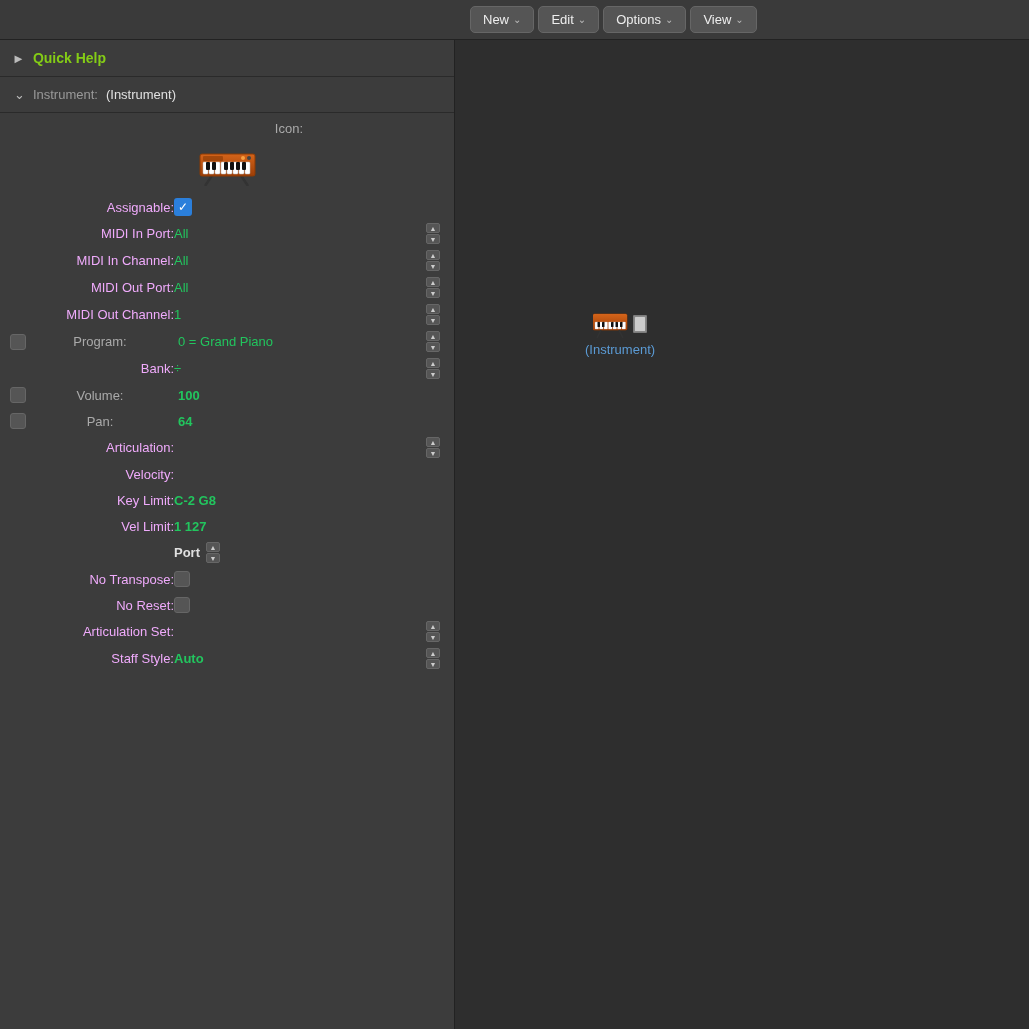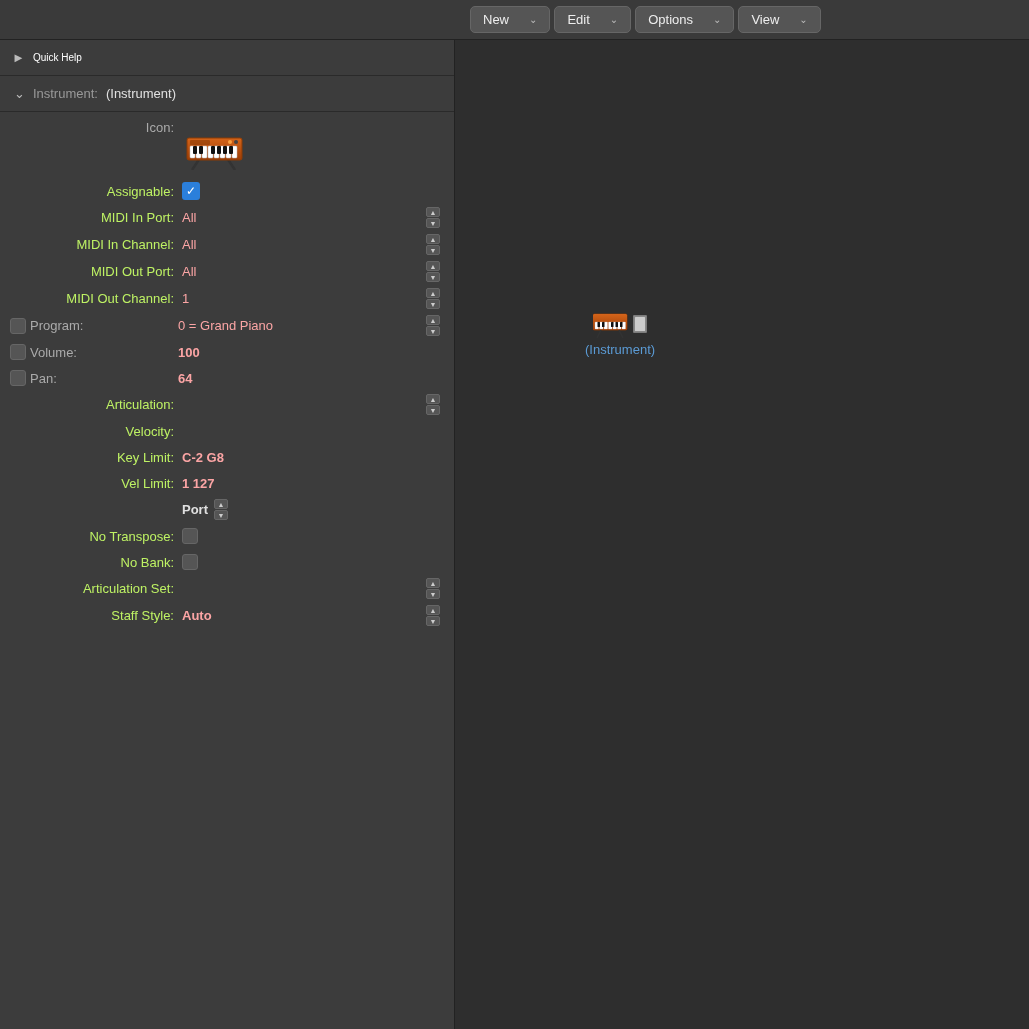--- a/index.html
+++ b/index.html
@@ -22,21 +22,21 @@
       background: #3a3a3a;
       height: 40px;
       border-bottom: 1px solid #222;
       padding-left: 470px;
       gap: 4px;
       flex-shrink: 0;
     }
     .menu-btn {
       display: flex;
       align-items: center;
-      gap: 20px;
+      gap: 4px;
       padding: 5px 12px;
       background: #555;
       border-radius: 5px;
       color: #eee;
       font-size: 13px;
       cursor: pointer;
       border: 1px solid #666;
     }
     .chevron-icon {
       font-size: 10px;
@@ -65,23 +65,23 @@
       align-items: center;
       padding: 10px 12px;
       border-bottom: 1px solid #2a2a2a;
       gap: 8px;
     }
     .expand-arrow {
       color: #bbb;
       font-size: 13px;
     }
     .quick-help-title {
-      font-size: 10px;
-      font-weight: 400;
-      color: #ffffff;
+      font-size: 14px;
+      font-weight: 700;
+      color: #84cc16;
     }
 
     
     .layer-row {
       padding: 10px 14px;
       border-bottom: 1px solid #2a2a2a;
       color: #c0c0c0;
     }
     .layer-row span.label { color: #999; }
     .layer-row span.value { color: #e8e8e8; font-weight: 600; }
@@ -101,27 +101,26 @@
     .instr-label { color: #999; }
     .instr-value { color: #e0e0e0; font-weight: 500; }
     .prop-row {
       display: flex;
       align-items: center;
       padding: 3px 14px;
       min-height: 26px;
     }
     .prop-label {
       text-align: right;
-      color: #bef264;
+      color: #f0abfc;
       min-width: 160px;
-      margin-right: 8px;
       flex-shrink: 0;
     }
     .prop-value {
-      color: #fca5a5;
+      color: #22c55e;
       flex: 1;
     }
     .prop-value.bold {
       font-weight: 700;
     }
     .stepper {
       margin-left: auto;
       display: flex;
       flex-direction: column;
       gap: 1px;
@@ -137,21 +136,23 @@
       justify-content: center;
       font-size: 7px;
       color: #ccc;
       cursor: pointer;
       line-height: 1;
     }
 
     
     .icon-row {
       display: flex;
+      align-items: center;
       padding: 8px 14px;
+      flex-direction: column;
     }
     .icon-label {
       text-align: right;
       color: #aaa;
       min-width: 160px;
       margin-right: 8px;
     }
 
     
     .checkbox-blue {
@@ -180,21 +181,21 @@
       display: flex;
       align-items: center;
       padding: 3px 14px 3px 10px;
       min-height: 26px;
     }
     .left-cb-space {
       width: 20px;
       flex-shrink: 0;
     }
     .prop-label-cb {
-      text-align: left;
+      text-align: center;
       color: #aaa;
       min-width: 140px;
       margin-right: 8px;
       flex-shrink: 0;
     }
 
     
     .delay-bold {
       font-weight: 700;
       color: #e0e0e0;
@@ -354,20 +355,28 @@
         <div class="checkbox-gray"></div>
       </div>
       <span class="prop-label-cb">Program:</span>
       <span class="prop-value">0 = Grand Piano</span>
       <div class="stepper">
         <div class="stepper-arrow">▲</div>
         <div class="stepper-arrow">▼</div>
       </div>
     </div>
 
+    <div class="prop-row">
+      <span class="prop-label">Bank:</span>
+      <span class="prop-value">÷</span>
+      <div class="stepper">
+        <div class="stepper-arrow">▲</div>
+        <div class="stepper-arrow">▼</div>
+      </div>
+    </div>
 
     <div class="prop-row-with-cb">
       <div class="left-cb-space">
         <div class="checkbox-gray"></div>
       </div>
       <span class="prop-label-cb">Volume:</span>
       <span class="prop-value bold">100</span>
     </div>
 
     <div class="prop-row-with-cb">
@@ -410,21 +419,21 @@
         <div class="stepper-arrow">▼</div>
       </div>
     </div>
 
     <div class="prop-row">
       <span class="prop-label">No Transpose:</span>
       <div class="checkbox-gray"></div>
     </div>
 
     <div class="prop-row">
-      <span class="prop-label">No Bank:</span>
+      <span class="prop-label">No Reset:</span>
       <div class="checkbox-gray"></div>
     </div>
 
     <div class="prop-row">
       <span class="prop-label">Articulation Set:</span>
       <span class="prop-value"></span>
       <div class="stepper">
         <div class="stepper-arrow">▲</div>
         <div class="stepper-arrow">▼</div>
       </div>

